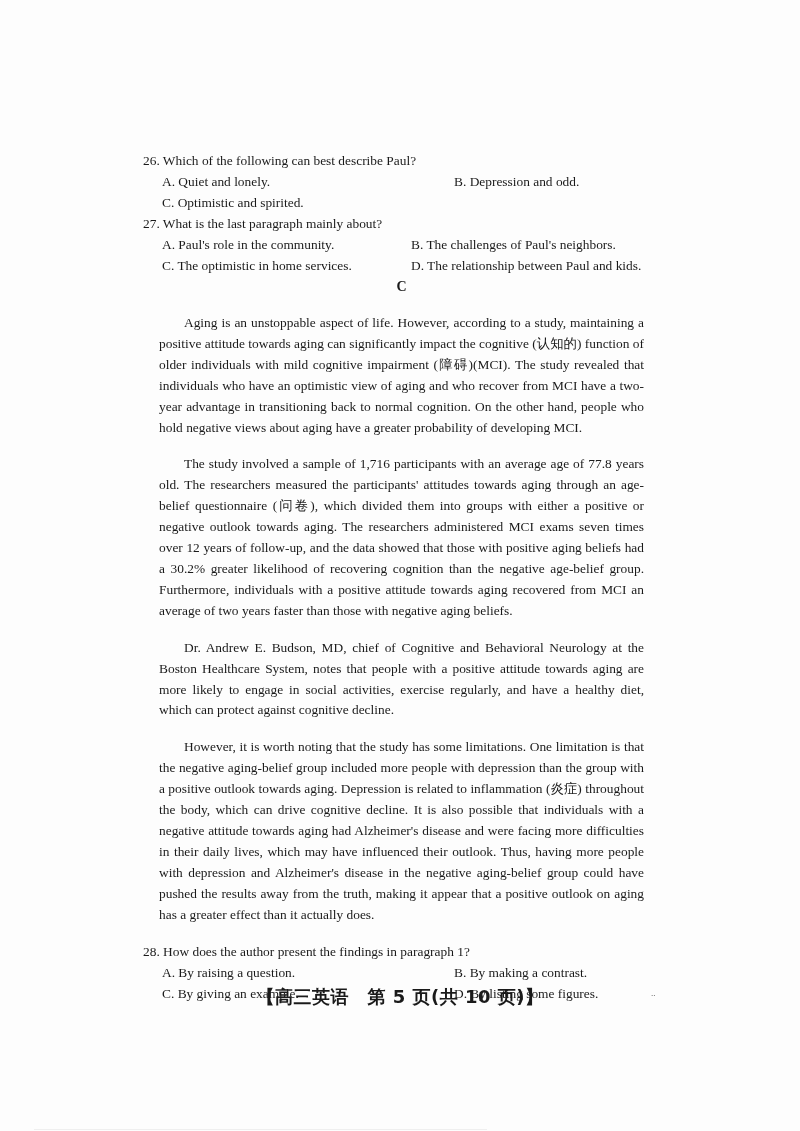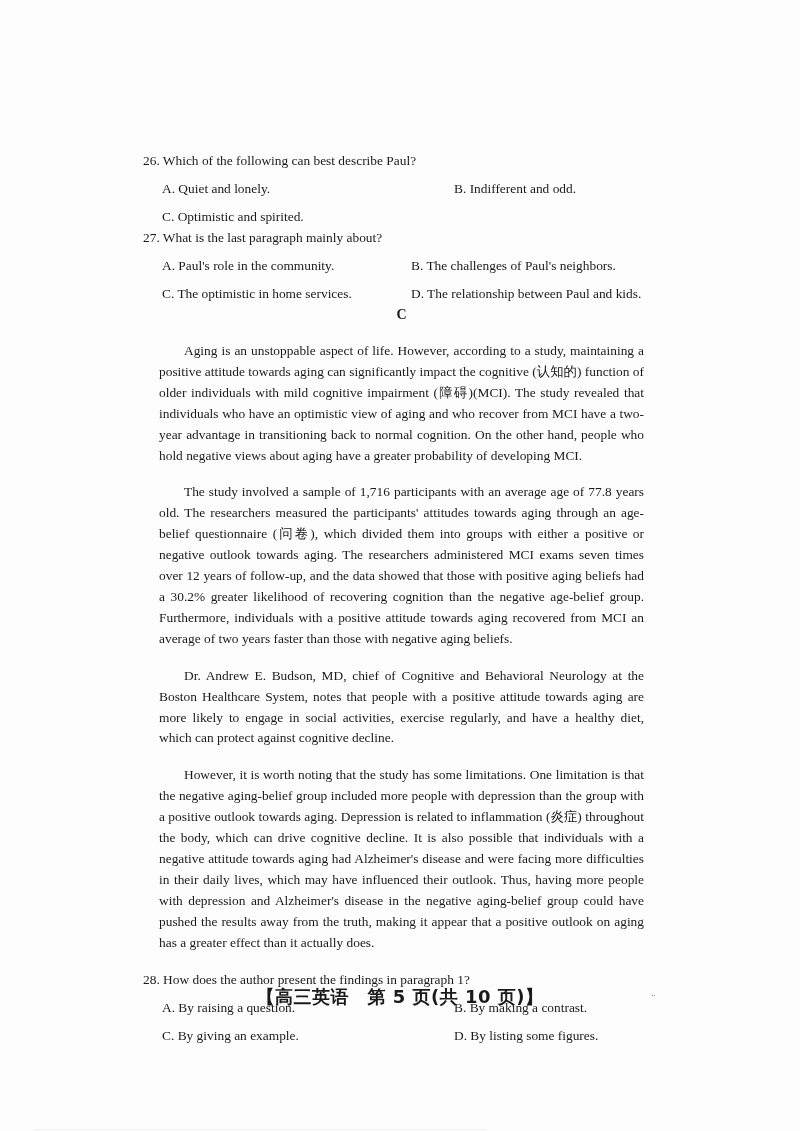--- a/index.html
+++ b/index.html
@@ -31,21 +31,20 @@
     .options {
       display: grid;
       grid-template-columns: 292px 1fr;
       padding-left: 19px;
     }
     .options.single {
       grid-template-columns: 1fr 1fr;
     }
     .opt {
       white-space: nowrap;
-      margin-top: 7px;
     }
     .section-letter {
       text-align: center;
       font-weight: bold;
       font-size: 14px;
       margin: 0;
       line-height: 21px;
     }
     .para {
       margin: 16px;
@@ -82,21 +81,21 @@
   </style>
 </head>
 <body>
 
 <div class="page">
 
   <div>
     <p class="q-stem">26. Which of the following can best describe Paul?</p>
     <div class="options">
       <span class="opt">A. Quiet and lonely.</span>
-      <span class="opt">B. Indifferent and odd.</span>
+      <span class="opt">B. Depression and odd.</span>
       <span class="opt">C. Optimistic and spirited.</span>
     </div>
   </div>
 
   <div>
     <p class="q-stem">27. What is the last paragraph mainly about?</p>
     <div class="options single">
       <span class="opt">A. Paul's role in the community.</span>
       <span class="opt">B. The challenges of Paul's neighbors.</span>
       <span class="opt">C. The optimistic in home services.</span>

